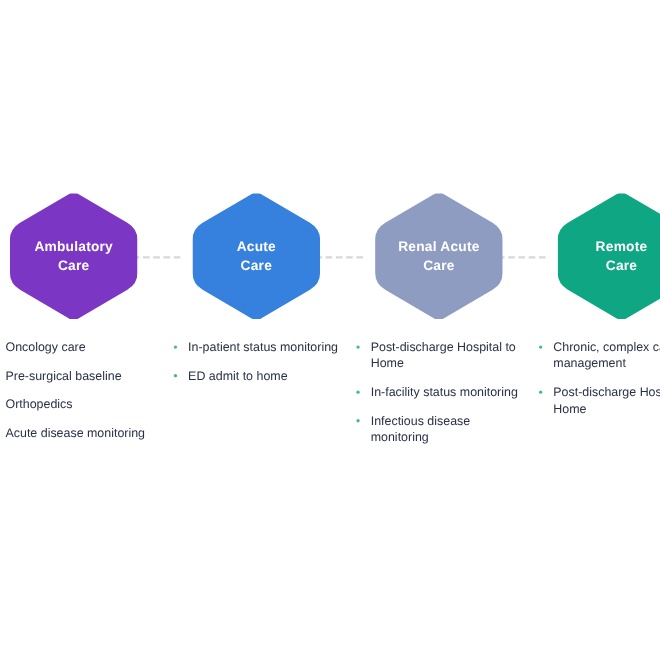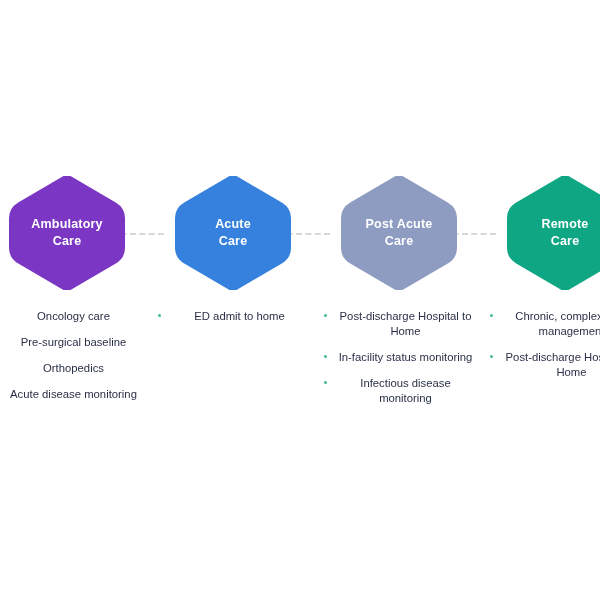--- a/index.html
+++ b/index.html
@@ -94,21 +94,20 @@
     left: 0;
     top: 5px;
     width: 3px;
     height: 3px;
     background: #3fb99c;
     border-radius: 50%;
   }
 
   .bullet-text {
     display: block;
-    text-align: center;
   }
 </style>
 </head>
 <body>
 
 <div id="diagram">
 
   <div class="connector" style="left:102px; width:62px;"></div>
   <div class="connector" style="left:268px; width:62px;"></div>
   <div class="connector" style="left:434px; width:62px;"></div>
@@ -149,32 +148,36 @@
         <svg viewBox="0 0 116 114">
           <path d="M58 2 L105 29.5 Q112.5 34 112.5 42 L112.5 72 Q112.5 80 105 84.5 L58 112 L11 84.5 Q3.5 80 3.5 72 L3.5 42 Q3.5 34 11 29.5 Z" fill="#3581DD" stroke="#3581DD" stroke-width="7" stroke-linejoin="round"></path>
         </svg>
         <span class="hex-label">Acute
 Care</span>
       </div>
     </div>
     <ul class="bullets">
       <li class="bullet-item">
         <span class="bullet-dot"></span>
+        <span class="bullet-text">In-patient status monitoring</span>
+      </li>
+      <li class="bullet-item">
+        <span class="bullet-dot"></span>
         <span class="bullet-text">ED admit to home</span>
       </li>
     </ul>
   </div>
 
   <div class="stage" style="left:324px;">
     <div class="hex-wrap">
       <div class="hex">
         <svg viewBox="0 0 116 114">
           <path d="M58 2 L105 29.5 Q112.5 34 112.5 42 L112.5 72 Q112.5 80 105 84.5 L58 112 L11 84.5 Q3.5 80 3.5 72 L3.5 42 Q3.5 34 11 29.5 Z" fill="#8E9CC1" stroke="#8E9CC1" stroke-width="7" stroke-linejoin="round"></path>
         </svg>
-        <span class="hex-label">Post Acute
+        <span class="hex-label">Renal Acute
 Care</span>
       </div>
     </div>
     <ul class="bullets">
       <li class="bullet-item">
         <span class="bullet-dot"></span>
         <span class="bullet-text">Post-discharge Hospital to Home</span>
       </li>
       <li class="bullet-item">
         <span class="bullet-dot"></span>

